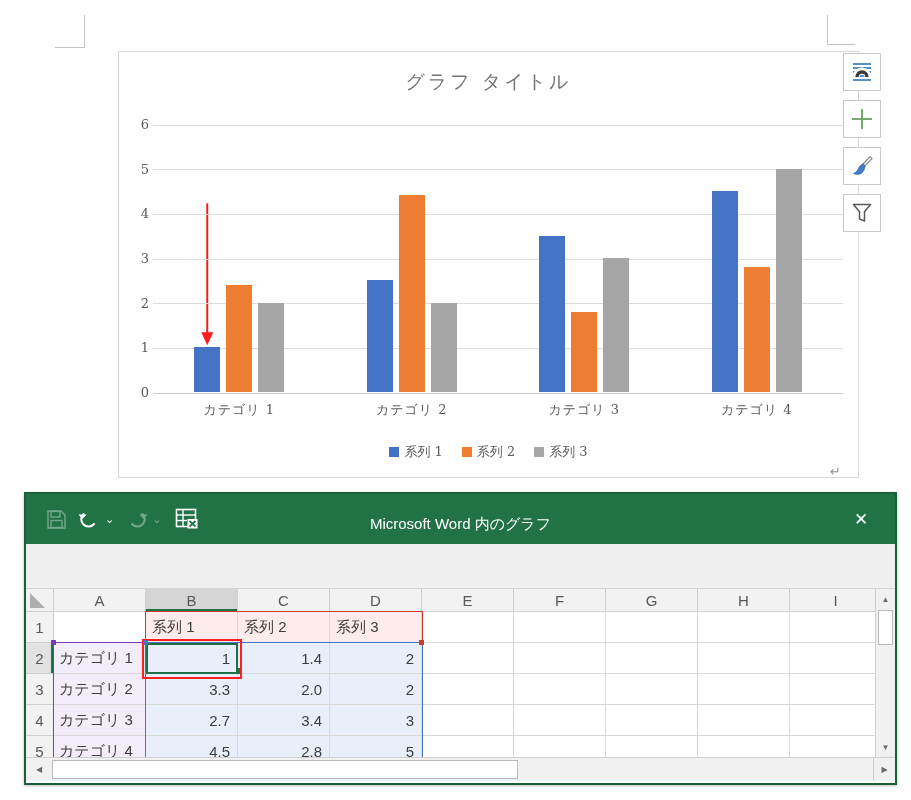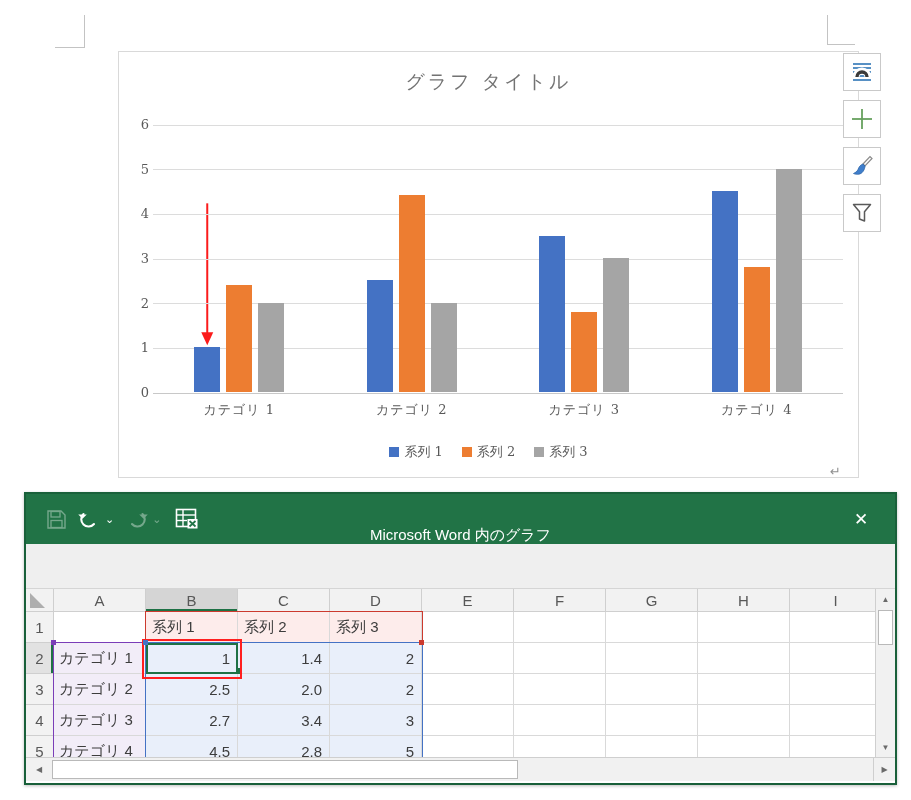--- a/index.html
+++ b/index.html
@@ -44,21 +44,21 @@
   
   .xl-window { position:absolute; left:24px; top:492px; width:873px; height:293px;
                background:#fff; border:2px solid #19603a; box-shadow:0 1px 3px rgba(0,0,0,.25);
                display:flex; flex-direction:column; }
   .titlebar { height:50px; background:#217346; display:flex; align-items:center;
               position:relative; flex:0 0 auto; }
   .tb-icons { display:flex; align-items:center; gap:10px; padding-left:20px; z-index:2; }
   .tb-btn { display:flex; align-items:center; cursor:pointer; }
   .tb-btn.disabled { opacity:.38; cursor:default; }
   .tb-chev { color:#fff; font-size:11px; margin-left:3px; line-height:1; }
-  .tb-title { position:absolute; left:0; top:16px; width:100%; height:100%;
+  .tb-title { position:absolute; left:0; top:5px; width:100%; height:100%;
               display:flex; align-items:center; justify-content:center;
               color:#fff; font-size:15px; pointer-events:none; }
   .tb-close { position:absolute; right:14px; top:0; height:100%; width:40px;
               display:flex; align-items:center; justify-content:center;
               color:#fff; font-size:17px; cursor:pointer; }
   .tb-gap { height:45px; background:#efefef; border-bottom:1px solid #d5d5d5; flex:0 0 auto; }
 
   .sheet-wrap { display:flex; flex:0 0 auto; height:168px; }
   .sheet { position:relative; width:849px; height:168px; overflow:hidden; background:#fff; }
   .grid { display:grid; grid-template-columns:28px repeat(9,92px);
@@ -262,21 +262,21 @@
             <div class="cell c-val">1</div>
             <div class="cell c-val">1.4</div>
             <div class="cell c-val">2</div>
             <div class="cell"></div>
             <div class="cell"></div>
             <div class="cell"></div>
             <div class="cell"></div>
             <div class="cell"></div>
             <div class="cell hd">3</div>
             <div class="cell c-cat">カテゴリ 2</div>
-            <div class="cell c-val">2.5</div>
+            <div class="cell c-val">3.3</div>
             <div class="cell c-val">2.0</div>
             <div class="cell c-val">2</div>
             <div class="cell"></div>
             <div class="cell"></div>
             <div class="cell"></div>
             <div class="cell"></div>
             <div class="cell"></div>
             <div class="cell hd">4</div>
             <div class="cell c-cat">カテゴリ 3</div>
             <div class="cell c-val">2.7</div>

